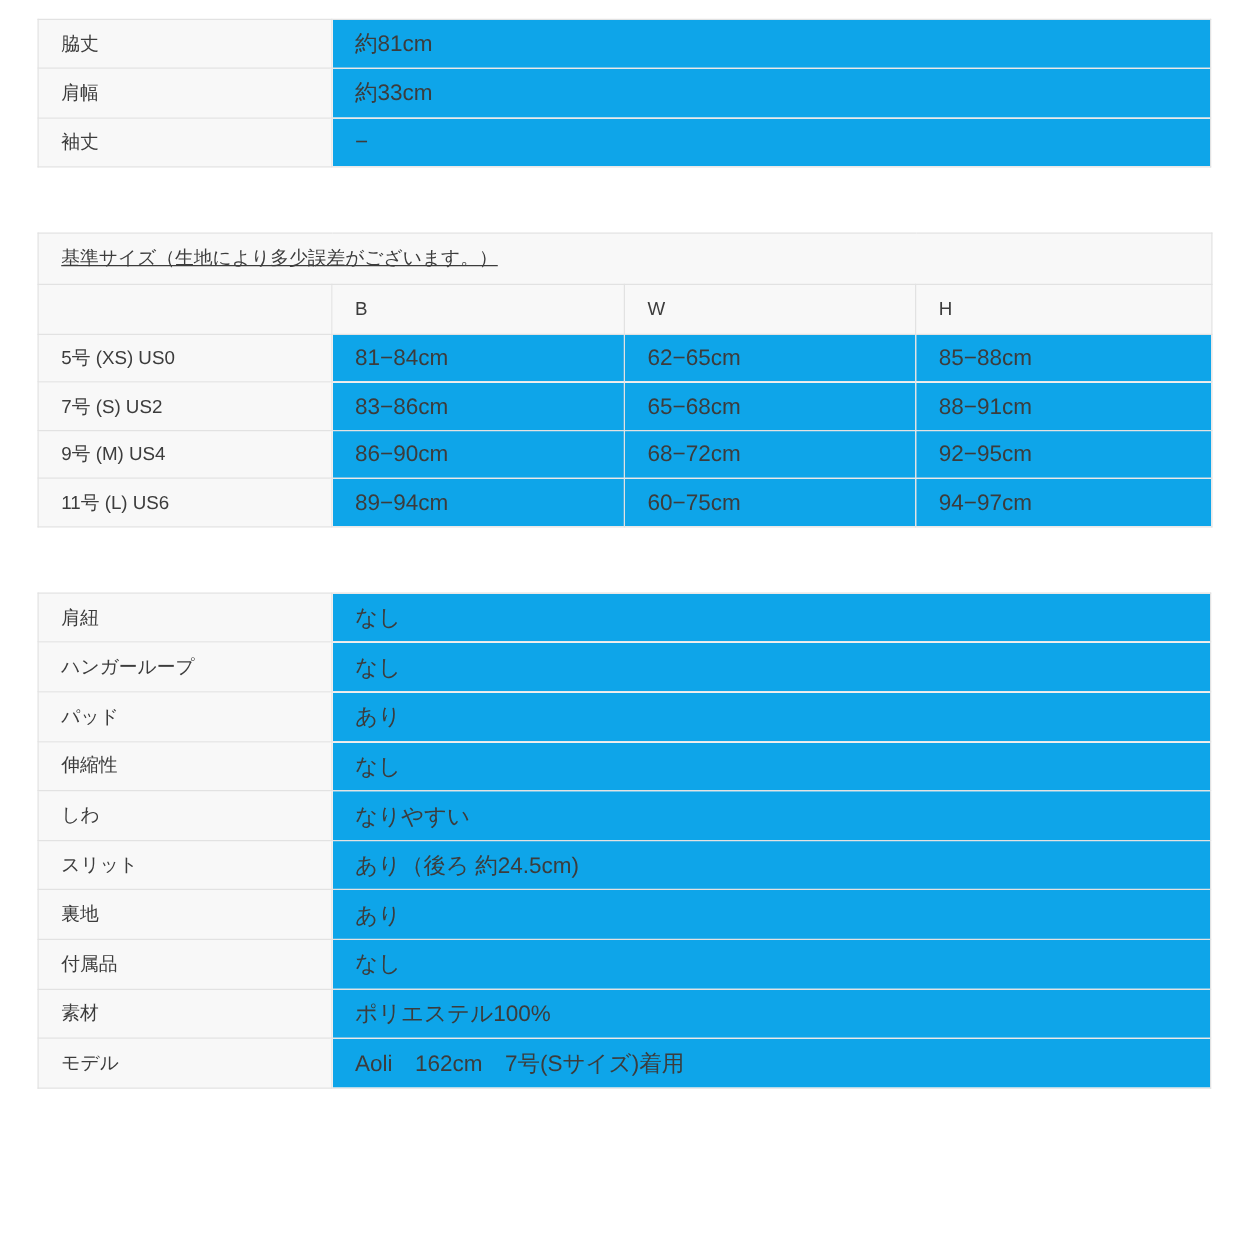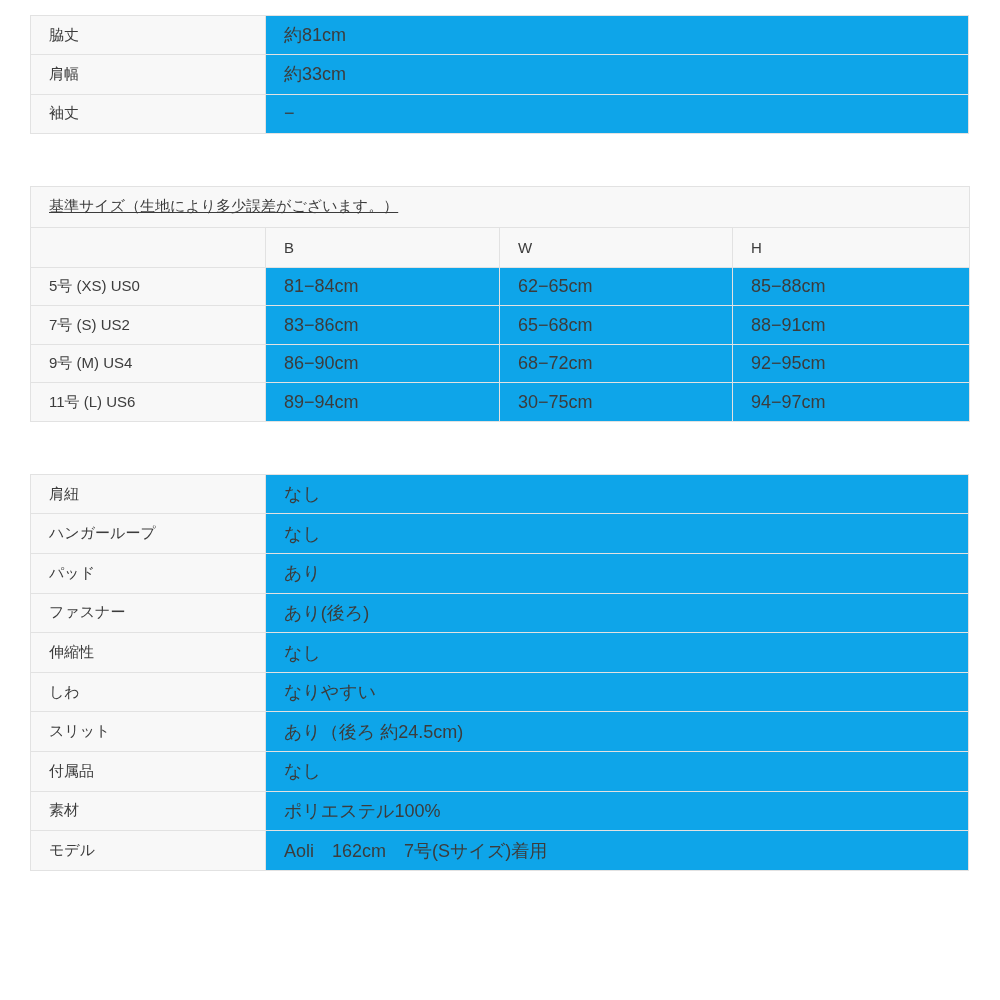--- a/index.html
+++ b/index.html
@@ -128,21 +128,21 @@
         </tr>
         <tr>
           <th class="lbl">9号 (M) US4</th>
           <td class="val">86−90cm</td>
           <td class="val">68−72cm</td>
           <td class="val">92−95cm</td>
         </tr>
         <tr>
           <th class="lbl">11号 (L) US6</th>
           <td class="val">89−94cm</td>
-          <td class="val">30−75cm</td>
+          <td class="val">60−75cm</td>
           <td class="val">94−97cm</td>
         </tr>
       </tbody>
   </table>
 
   <table class="tbl t3">
     <colgroup>
         <col class="c-label">
         <col>
       </colgroup>
@@ -153,34 +153,34 @@
         </tr>
         <tr>
           <th class="lbl">ハンガーループ</th>
           <td class="val">なし</td>
         </tr>
         <tr>
           <th class="lbl">パッド</th>
           <td class="val">あり</td>
         </tr>
         <tr>
-          <th class="lbl">ファスナー</th>
-          <td class="val">あり(後ろ)</td>
-        </tr>
-        <tr>
           <th class="lbl">伸縮性</th>
           <td class="val">なし</td>
         </tr>
         <tr>
           <th class="lbl">しわ</th>
           <td class="val">なりやすい</td>
         </tr>
         <tr>
           <th class="lbl">スリット</th>
           <td class="val">あり（後ろ 約24.5cm)</td>
+        </tr>
+        <tr>
+          <th class="lbl">裏地</th>
+          <td class="val">あり</td>
         </tr>
         <tr>
           <th class="lbl">付属品</th>
           <td class="val">なし</td>
         </tr>
         <tr>
           <th class="lbl">素材</th>
           <td class="val">ポリエステル100%</td>
         </tr>
         <tr>

